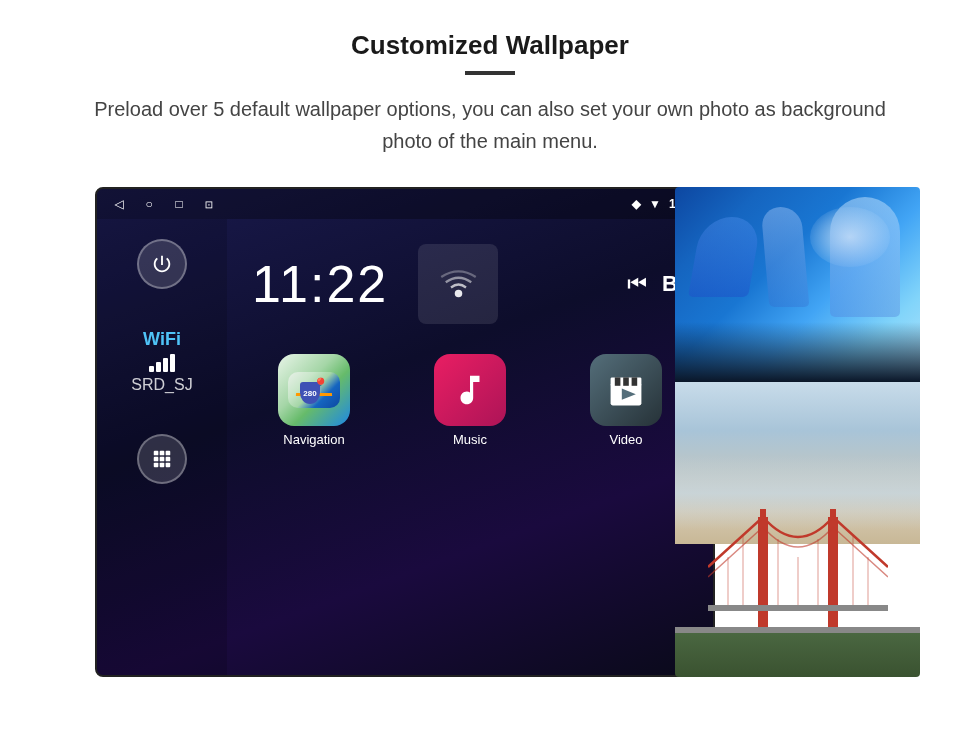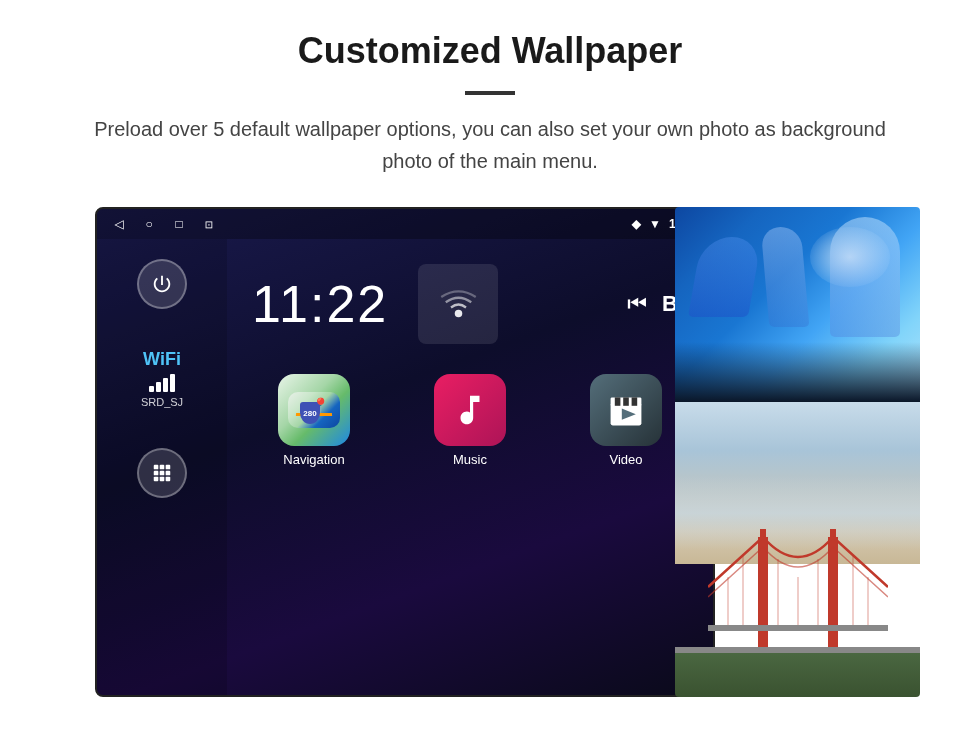--- a/index.html
+++ b/index.html
@@ -15,25 +15,25 @@
       width: 980px;
       min-height: 749px;
       background: #fff;
       display: flex;
       flex-direction: column;
       align-items: center;
       padding: 30px 60px 20px;
     }
 
     .page-title {
-      font-size: 36px;
+      font-size: 26px;
       font-weight: 900;
       color: #1a1a1a;
       text-align: center;
-      margin-bottom: 19px;
+      margin-bottom: 10px;
     }
 
     .title-divider {
       width: 50px;
       height: 4px;
       background: #333;
       margin: 0 auto 18px;
     }
 
     .page-description {
@@ -148,21 +148,21 @@
       margin: 4px 0;
     }
 
     .wifi-bar {
       width: 5px;
       background: white;
       border-radius: 1px;
     }
 
     .wifi-name {
-      font-size: 11px;
+      font-size: 16px;
       color: rgba(255,255,255,0.8);
     }
 
     .apps-btn {
       width: 50px;
       height: 50px;
       border-radius: 50%;
       background: rgba(255,255,255,0.15);
       display: flex;
       align-items: center;

